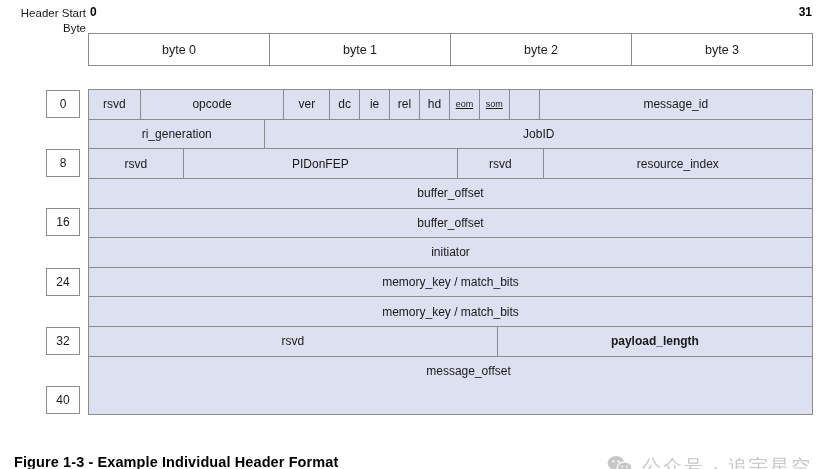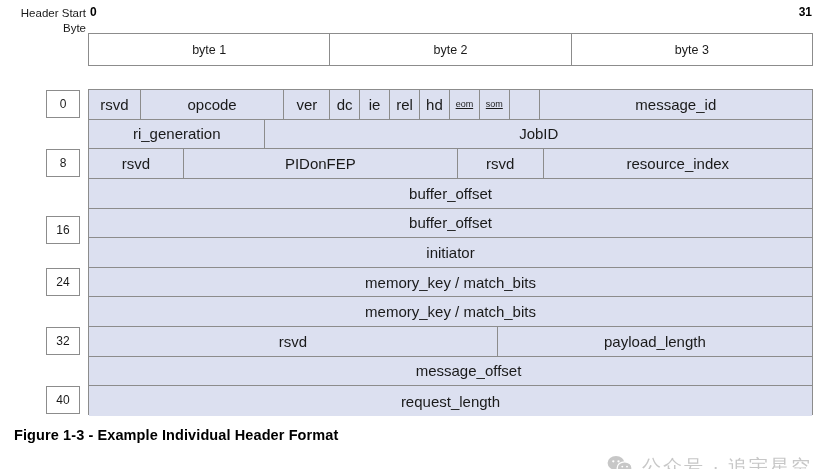--- a/index.html
+++ b/index.html
@@ -96,33 +96,33 @@
     border-bottom: 1px solid #8c8c8c;
   }
   #packet-table .field-row:last-child { border-bottom: none; }
   #packet-table .field-cell {
     display: flex;
     align-items: center;
     justify-content: center;
     height: 100%;
     border-right: 1px solid #8c8c8c;
     background: #dce0f0;
-    font-size: 15px;
+    font-size: 12px;
     color: #1a1a1a;
     white-space: nowrap;
     overflow: hidden;
   }
   #packet-table .field-cell.last-in-row { border-right: none; }
   #packet-table .field-cell.tiny { font-size: 9px; text-decoration: underline; }
   #packet-table .field-cell.blank { }
 
   
   #figure-caption {
     position: absolute;
-    left: 14px; top: 427px;
+    left: 14px; top: 454px;
     font-size: 14.5px;
     font-weight: bold;
     color: #000;
     letter-spacing: 0.1px;
   }
 
   
   #watermark {
     position: absolute;
     right: 16px; top: 425px;
@@ -145,29 +145,30 @@
   <div>Header Start</div>
   <div>Byte</div>
 </div>
 
 <div id="bit-index-row">
   <span class="bit-marker" id="bit-start">0</span>
   <span class="bit-marker" id="bit-end">31</span>
 </div>
 
 <div id="byte-header-table">
+    <div class="byte-col">byte 0</div>
     <div class="byte-col">byte 1</div>
     <div class="byte-col">byte 2</div>
     <div class="byte-col">byte 3</div>
   </div>
 
 <div id="offset-column">
     <div class="offset-box" style="top: 0.818182px;">0</div>
     <div class="offset-box" style="top: 60.0909px;">8</div>
-    <div class="offset-box" style="top: 119.364px; margin-top: 8px;">16</div>
+    <div class="offset-box" style="top: 119.364px;">16</div>
     <div class="offset-box" style="top: 178.636px;">24</div>
     <div class="offset-box" style="top: 237.909px;">32</div>
     <div class="offset-box" style="top: 297.182px;">40</div>
   </div>
 
 <div id="packet-table">
     <div class="field-row" style="height: 29.6364px;">
       <div class="field-cell" style="width: 7.17%;">rsvd</div>
       <div class="field-cell" style="width: 19.86%;">opcode</div>
       <div class="field-cell" style="width: 6.34%;">ver</div>
@@ -200,27 +201,24 @@
       <div class="field-cell last-in-row" style="width: 100%;">initiator</div>
     </div>
     <div class="field-row" style="height: 29.6364px;">
       <div class="field-cell last-in-row" style="width: 100%;">memory_key / match_bits</div>
     </div>
     <div class="field-row" style="height: 29.6364px;">
       <div class="field-cell last-in-row" style="width: 100%;">memory_key / match_bits</div>
     </div>
     <div class="field-row" style="height: 29.6364px;">
       <div class="field-cell" style="width: 56.55%;">rsvd</div>
-      <div class="field-cell last-in-row" style="width: 43.45%;">payload_length</div>
+      <div class="field-cell last-in-row" style="width: 43.45%; font-weight: bold;">payload_length</div>
     </div>
     <div class="field-row" style="height: 29.6364px;">
       <div class="field-cell last-in-row" style="width: 100%; padding-left: 36px;">message_offset</div>
-    </div>
-    <div class="field-row" style="height: 29.6364px;">
-      <div class="field-cell last-in-row" style="width: 100%;">request_length</div>
     </div>
   </div>
 
 <div id="figure-caption">Figure 1-3 - Example Individual Header Format</div>
 
 <div id="watermark">
   <span>
     <svg width="26" height="20" viewBox="0 0 26 20" aria-hidden="true">
       <ellipse cx="9" cy="8" rx="8.4" ry="7" fill="#c7c7c7"></ellipse>
       <path d="M5 14 L3.2 18.2 L7.8 15.4 Z" fill="#c7c7c7"></path>

